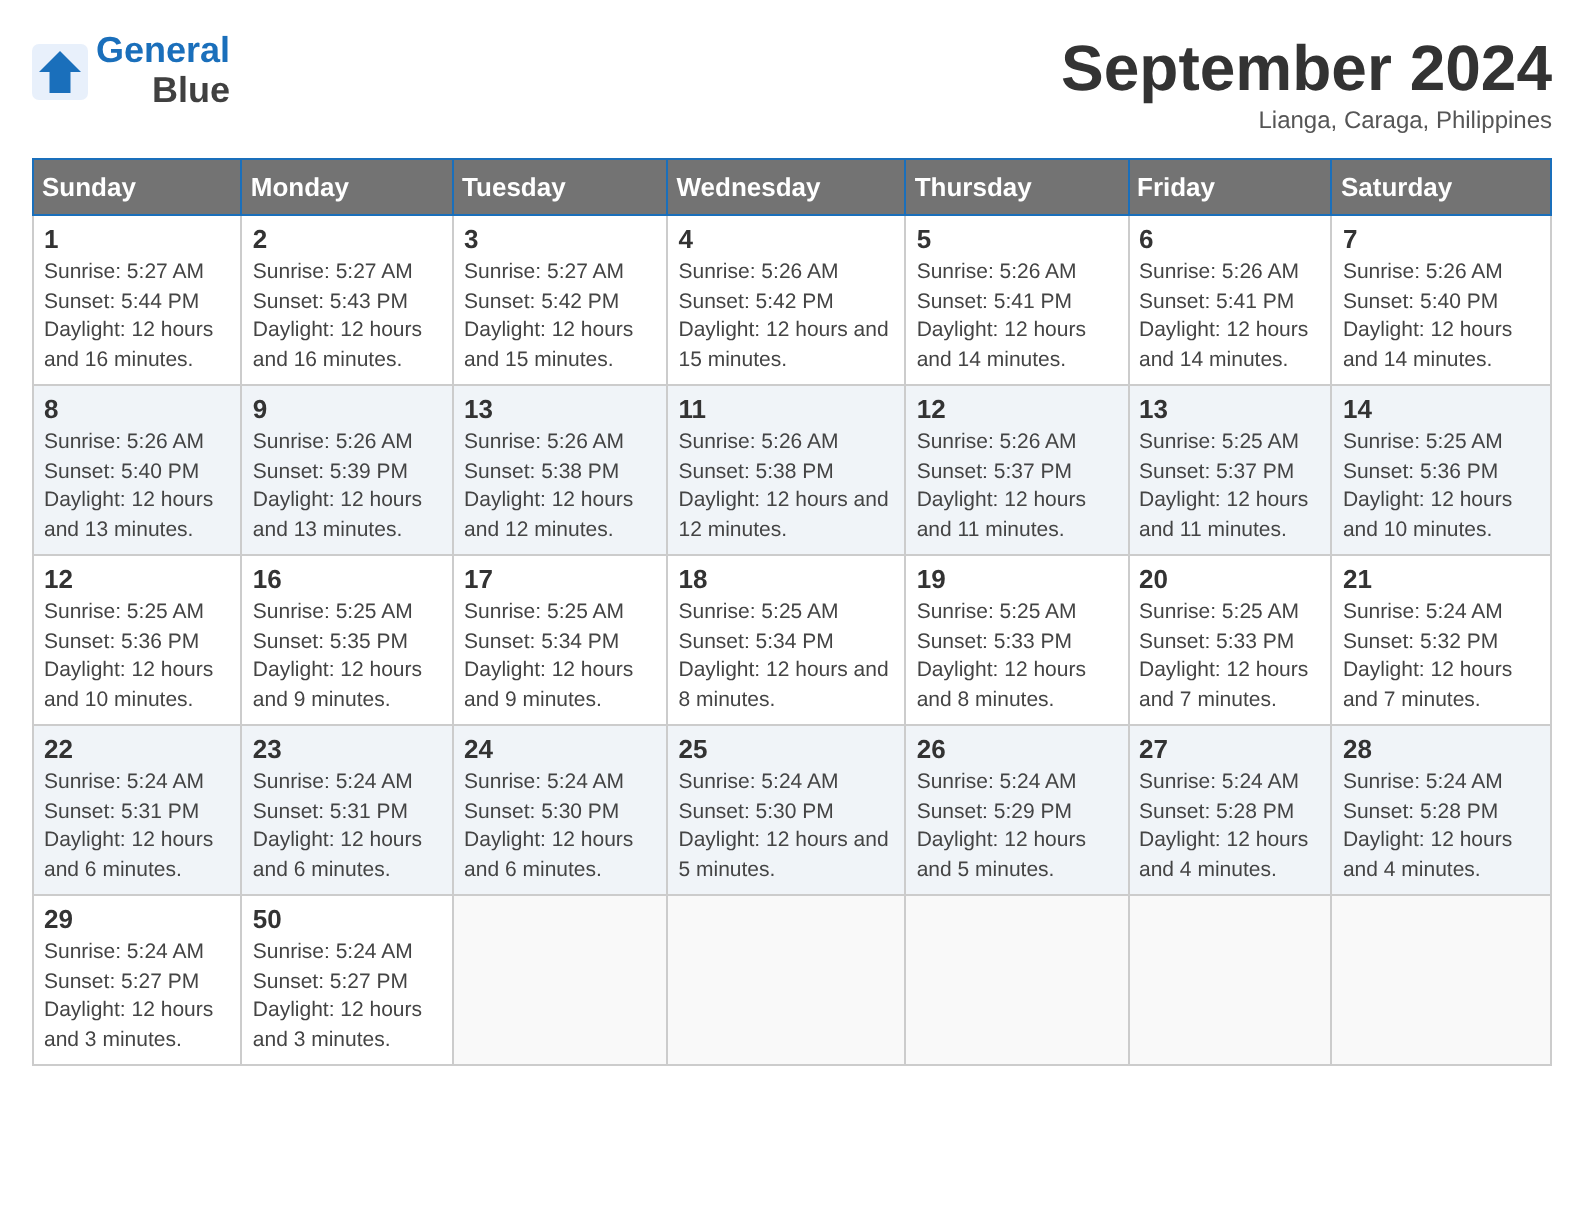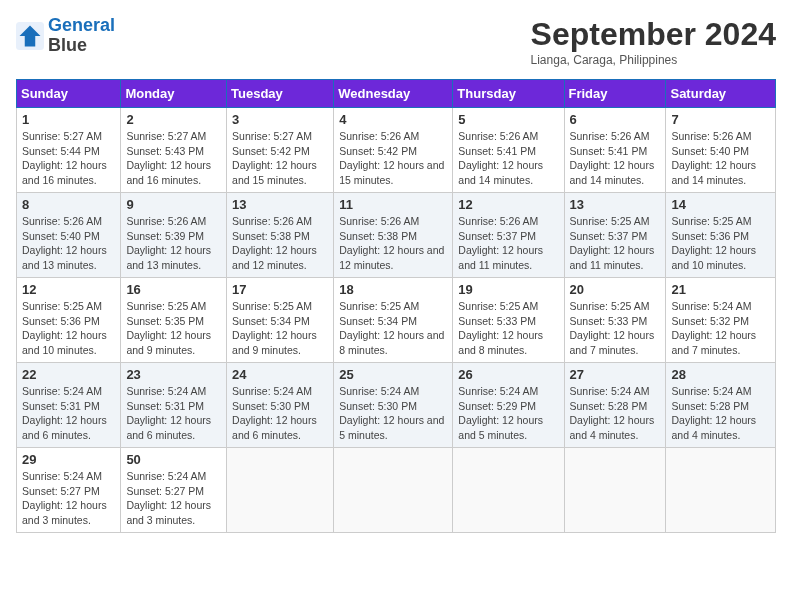--- a/index.html
+++ b/index.html
@@ -13,51 +13,52 @@
     .header-area {
       display: flex;
       align-items: flex-start;
       justify-content: space-between;
       margin-bottom: 12px;
     }
     .logo {
       display: flex;
       align-items: center;
       gap: 4px;
+      text-align: right;
     }
     .logo-text {
       font-size: 18px;
       font-weight: bold;
       color: #333;
       line-height: 1.1;
     }
     .logo-text span { color: #1a6fbb; }
     .logo-icon {
       width: 28px;
       height: 28px;
     }
     .title-area {
-      text-align: left;
+      text-align: right;
     }
     .main-title {
       font-size: 32px;
       font-weight: bold;
       color: #333;
     }
     .subtitle {
       font-size: 12px;
       color: #555;
     }
     .calendar-table {
       width: 100%;
       border-collapse: collapse;
       font-size: 11px;
     }
     .calendar-table th {
-      background: #6d28d9;
+      background: #737373;
       color: #fff;
       font-size: 13px;
       font-weight: bold;
       padding: 6px 4px;
       text-align: left;
       border: 1px solid #1a6fbb;
     }
     .calendar-table td {
       border: 1px solid #ccc;
       padding: 4px 5px;

